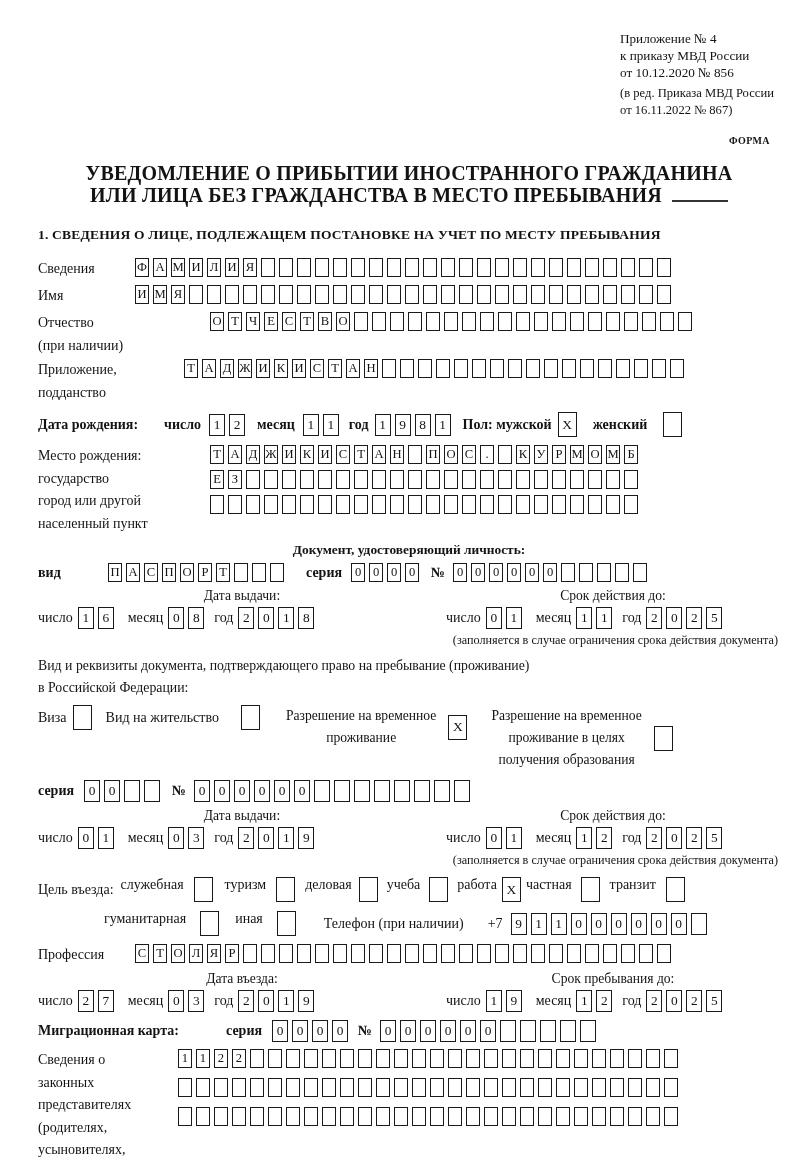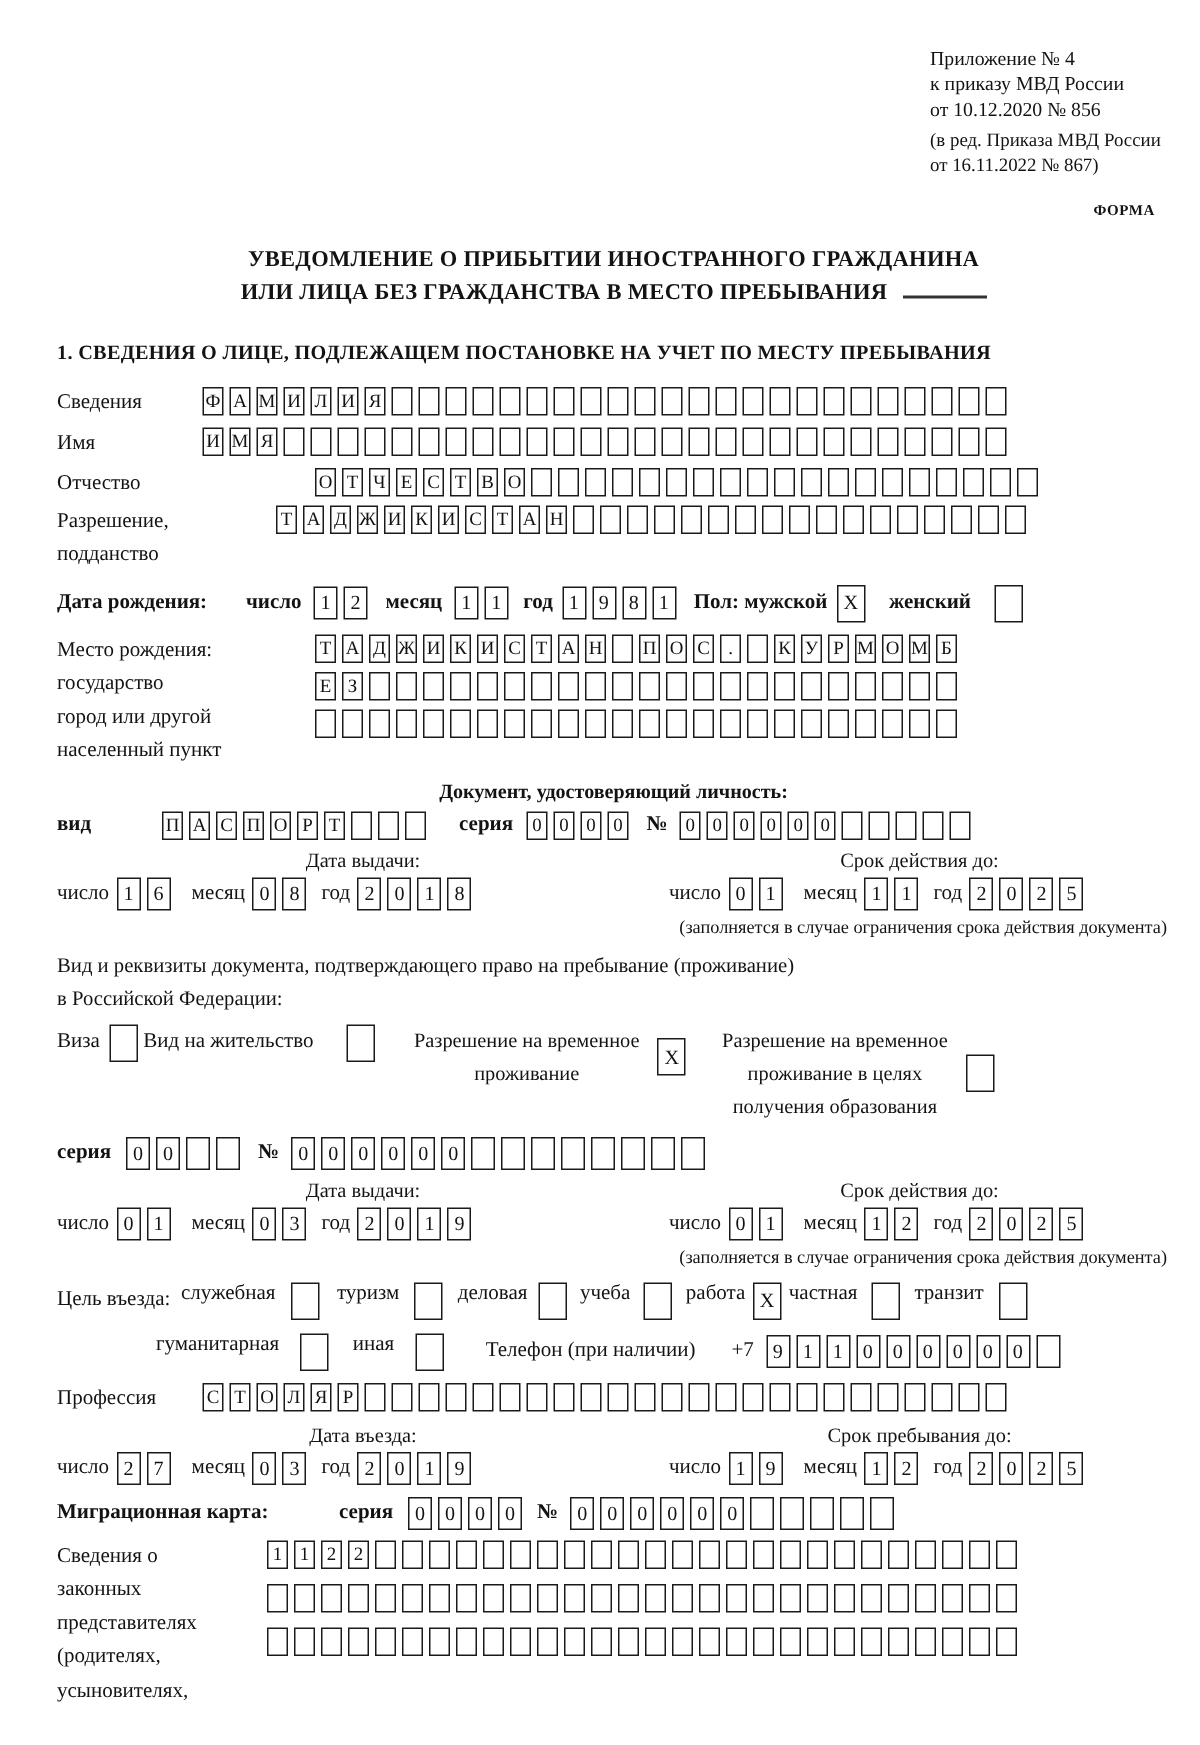--- a/index.html
+++ b/index.html
@@ -9,21 +9,21 @@
     background:#ffffff; color:#131313;
     font-family:"Liberation Serif","DejaVu Serif",serif;
     font-size:14px;
     padding:30px 20px 16px 38px;
   }
   
   .appendix { margin-left:582px; font-size:13.2px; line-height:17px; }
   .appendix .edition { margin-top:4px; font-size:12.6px; }
   .forma { text-align:right; font-weight:bold; font-size:10px; margin-top:16px; padding-right:10px; letter-spacing:.4px; }
   
-  .title { text-align:center; font-weight:bold; font-size:15px; line-height:22px; margin-top:16px; letter-spacing:.2px; }
+  .title { text-align:center; font-weight:bold; font-size:20px; line-height:22px; margin-top:16px; letter-spacing:.2px; }
   .uline { display:inline-block; width:56px; border-bottom:2.2px solid #333; height:12px; margin-left:10px; }
   .sec-heading { font-weight:bold; font-size:13.5px; margin-top:21px; letter-spacing:.2px; }
   
   .frow { display:flex; align-items:flex-start; margin-top:6px; }
   .flabel { flex:none; line-height:21px; }
   .mll { line-height:22.5px; }
   .w97 { width:97px; } .w140 { width:146px; } .w167 { width:172px; } .w135 { width:140px; }
   
   .cells { display:inline-flex; gap:4px; flex:none; }
   .cells > span {
@@ -152,20 +152,21 @@
       <span></span>
       <span></span>
       <span></span>
       <span></span>
     </span>
 </div>
 
 <div class="frow">
   <div class="flabel w167 mll">
     <div>Отчество</div>
+    <div>(при наличии)</div>
   </div>
   <span class="cells">
       <span>О</span>
       <span>Т</span>
       <span>Ч</span>
       <span>Е</span>
       <span>С</span>
       <span>Т</span>
       <span>В</span>
       <span>О</span>
@@ -186,21 +187,21 @@
       <span></span>
       <span></span>
       <span></span>
       <span></span>
       <span></span>
     </span>
 </div>
 
 <div class="frow" style="margin-top:2px">
   <div class="flabel w140 mll">
-    <div>Разрешение,</div>
+    <div>Приложение,</div>
     <div>подданство</div>
   </div>
   <span class="cells">
       <span>Т</span>
       <span>А</span>
       <span>Д</span>
       <span>Ж</span>
       <span>И</span>
       <span>К</span>
       <span>И</span>
@@ -432,21 +433,21 @@
 <div class="plain-line">
   <div>Вид и реквизиты документа, подтверждающего право на пребывание (проживание)</div>
   <div>в Российской Федерации:</div>
 </div>
 
 <div class="permit-row">
   <div class="pitem">
     <span>Виза</span>
     <span class="checkbox" style="margin-left:6px"></span>
   </div>
-  <div class="pitem" style="margin-left:4px">
+  <div class="pitem" style="margin-left:14px">
     <span>Вид на жительство</span>
     <span class="checkbox" style="margin-left:22px"></span>
   </div>
   <div class="pitem" style="margin-left:26px">
     <div class="pmulti">
       <div>Разрешение на временное</div>
       <div>проживание</div>
     </div>
     <span class="checkbox" style="margin-left:12px">X</span>
   </div>

